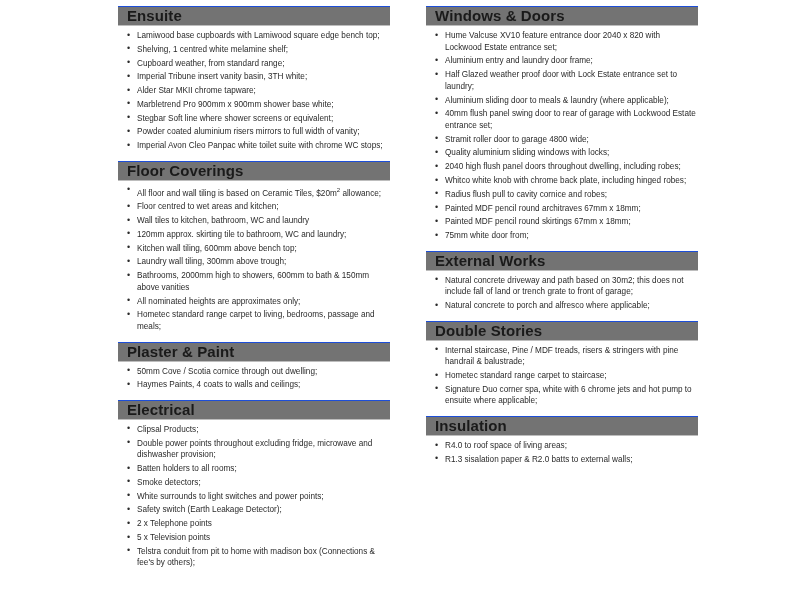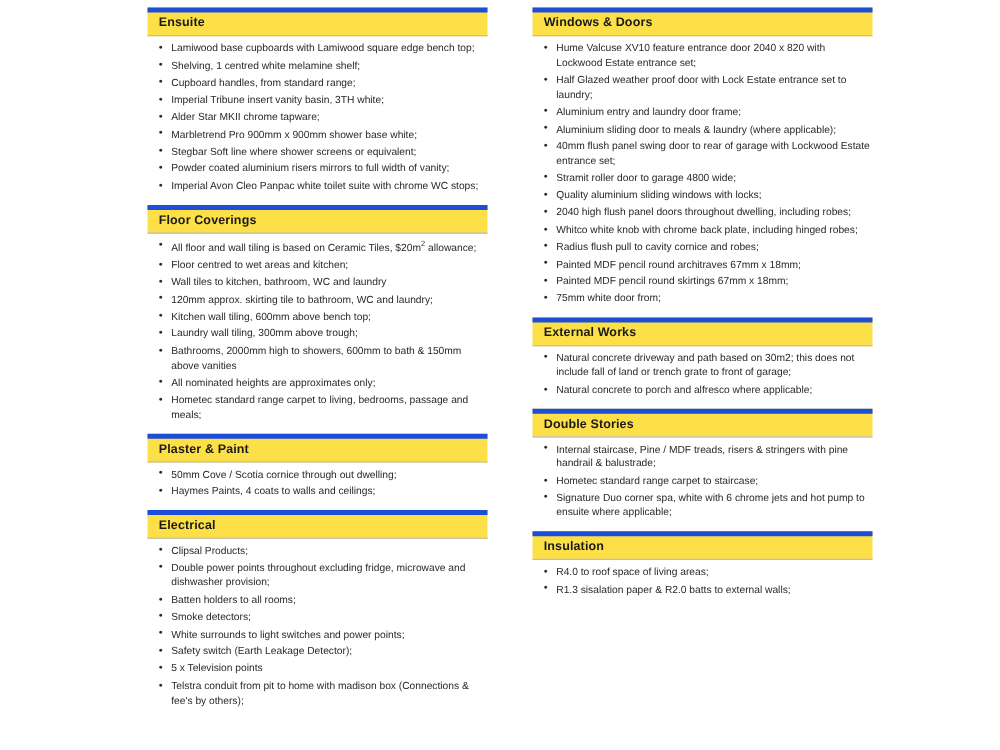--- a/index.html
+++ b/index.html
@@ -32,24 +32,24 @@
   .col-left {
     margin-left: 108px;
   }
   .col-right {
     margin-left: 18px;
   }
   .section {
     margin-bottom: 9px;
   }
   .sec-head {
-    background: #fde047;
-    border-top: 4px solid #1d4ed8;
+    background: #737373;
+    border-top: 1px solid #1d4ed8;
     border-bottom: 1px solid #bdbdbd;
-    font-size: 10px;
+    font-size: 15px;
     font-weight: bold;
     color: #1a1a1a;
     padding: 3px 7px 3px 9px;
     letter-spacing: 0.1px;
     line-height: 12px;
   }
   ul.items {
     list-style: none;
     margin: 4px 0 0 0;
     padding: 0 0 0 8px;
@@ -81,21 +81,21 @@
 <div class="page">
   <div class="columns">
 
     <div class="col col-left">
 
       <div class="section">
         <div class="sec-head">Ensuite</div>
         <ul class="items">
           <li>Lamiwood base cupboards with Lamiwood square edge bench top;</li>
           <li>Shelving, 1 centred white melamine shelf;</li>
-          <li>Cupboard handles, from standard range;</li>
+          <li>Cupboard weather, from standard range;</li>
           <li>Imperial Tribune insert vanity basin, 3TH white;</li>
           <li>Alder Star MKII chrome tapware;</li>
           <li>Marbletrend Pro 900mm x 900mm shower base white;</li>
           <li>Stegbar Soft line where shower screens or equivalent;</li>
           <li>Powder coated aluminium risers mirrors to full width of vanity;</li>
           <li>Imperial Avon Cleo Panpac white toilet suite with chrome WC stops;</li>
         </ul>
       </div>
 
       <div class="section">
@@ -123,35 +123,36 @@
 
       <div class="section">
         <div class="sec-head">Electrical</div>
         <ul class="items">
           <li>Clipsal Products;</li>
           <li>Double power points throughout excluding fridge, microwave and dishwasher provision;</li>
           <li>Batten holders to all rooms;</li>
           <li>Smoke detectors;</li>
           <li>White surrounds to light switches and power points;</li>
           <li>Safety switch (Earth Leakage Detector);</li>
+          <li>2 x Telephone points</li>
           <li>5 x Television points</li>
           <li>Telstra conduit from pit to home with madison box (Connections &amp; fee's by others);</li>
         </ul>
       </div>
 
     </div>
 
     <div class="col col-right">
 
       <div class="section">
         <div class="sec-head">Windows &amp; Doors</div>
         <ul class="items">
           <li>Hume Valcuse XV10 feature entrance door 2040 x 820 with Lockwood Estate entrance set;</li>
+          <li>Aluminium entry and laundry door frame;</li>
           <li>Half Glazed weather proof door with Lock Estate entrance set to laundry;</li>
-          <li>Aluminium entry and laundry door frame;</li>
           <li>Aluminium sliding door to meals &amp; laundry (where applicable);</li>
           <li>40mm flush panel swing door to rear of garage with Lockwood Estate entrance set;</li>
           <li>Stramit roller door to garage 4800 wide;</li>
           <li>Quality aluminium sliding windows with locks;</li>
           <li>2040 high flush panel doors throughout dwelling, including robes;</li>
           <li>Whitco white knob with chrome back plate, including hinged robes;</li>
           <li>Radius flush pull to cavity cornice and robes;</li>
           <li>Painted MDF pencil round architraves 67mm x 18mm;</li>
           <li>Painted MDF pencil round skirtings 67mm x 18mm;</li>
           <li>75mm white door from;</li>

